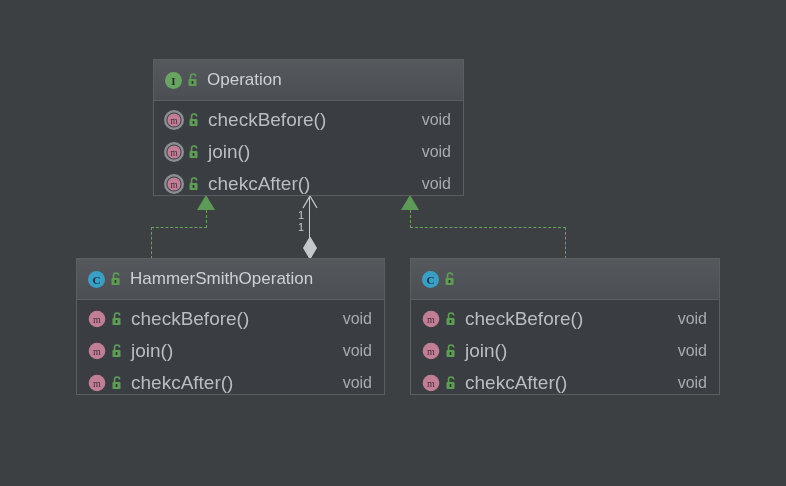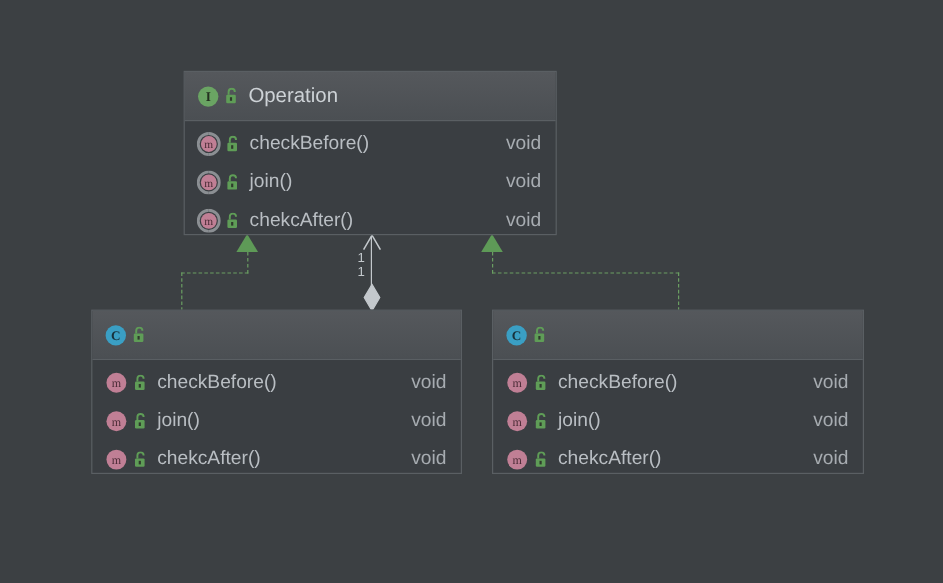--- a/index.html
+++ b/index.html
@@ -44,21 +44,21 @@
     padding: 3px 0 5px 0;
   }
   .uml-row {
     display: flex;
     align-items: center;
     height: 32px;
     padding: 0 12px 0 10px;
     box-sizing: border-box;
   }
   .uml-member-name {
-    font-size: 16px;
+    font-size: 19px;
     color: #b9bec3;
     margin-left: 7px;
     white-space: nowrap;
   }
   .uml-member-type {
     font-size: 16px;
     color: #a7acb1;
     margin-left: auto;
     white-space: nowrap;
   }
@@ -228,20 +228,21 @@
           <text x="9.5" y="13.5" font-family="Liberation Serif, serif" font-size="11" font-weight="bold" fill="#18303a" text-anchor="middle">C</text>
         </svg>
       </span>
       <span class="ico ico-lock">
         <svg width="13" height="15" viewBox="0 0 13 15">
           <path d="M3.5 6 L3.5 3.6 A2.6 2.6 0 0 1 8.7 3.6" fill="none" stroke="#5f9d57" stroke-width="1.6"></path>
           <rect x="1.5" y="6" width="8" height="7" rx="1" fill="#5f9d57"></rect>
           <rect x="4.6" y="8" width="1.8" height="3" fill="#2f3a2c"></rect>
         </svg>
       </span>
+      <span class="uml-title">HammerSmithOperation</span>
     </div>
     <div class="uml-body">
 
       <div class="uml-row">
         <span class="ico">
           <svg width="20" height="20" viewBox="0 0 20 20">
             <circle cx="10" cy="10" r="8.3" fill="#c07f95"></circle>
             <text x="10" y="13.8" font-family="Liberation Serif, serif" font-size="10" fill="#4a2b36" text-anchor="middle">m</text>
           </svg>
         </span>

